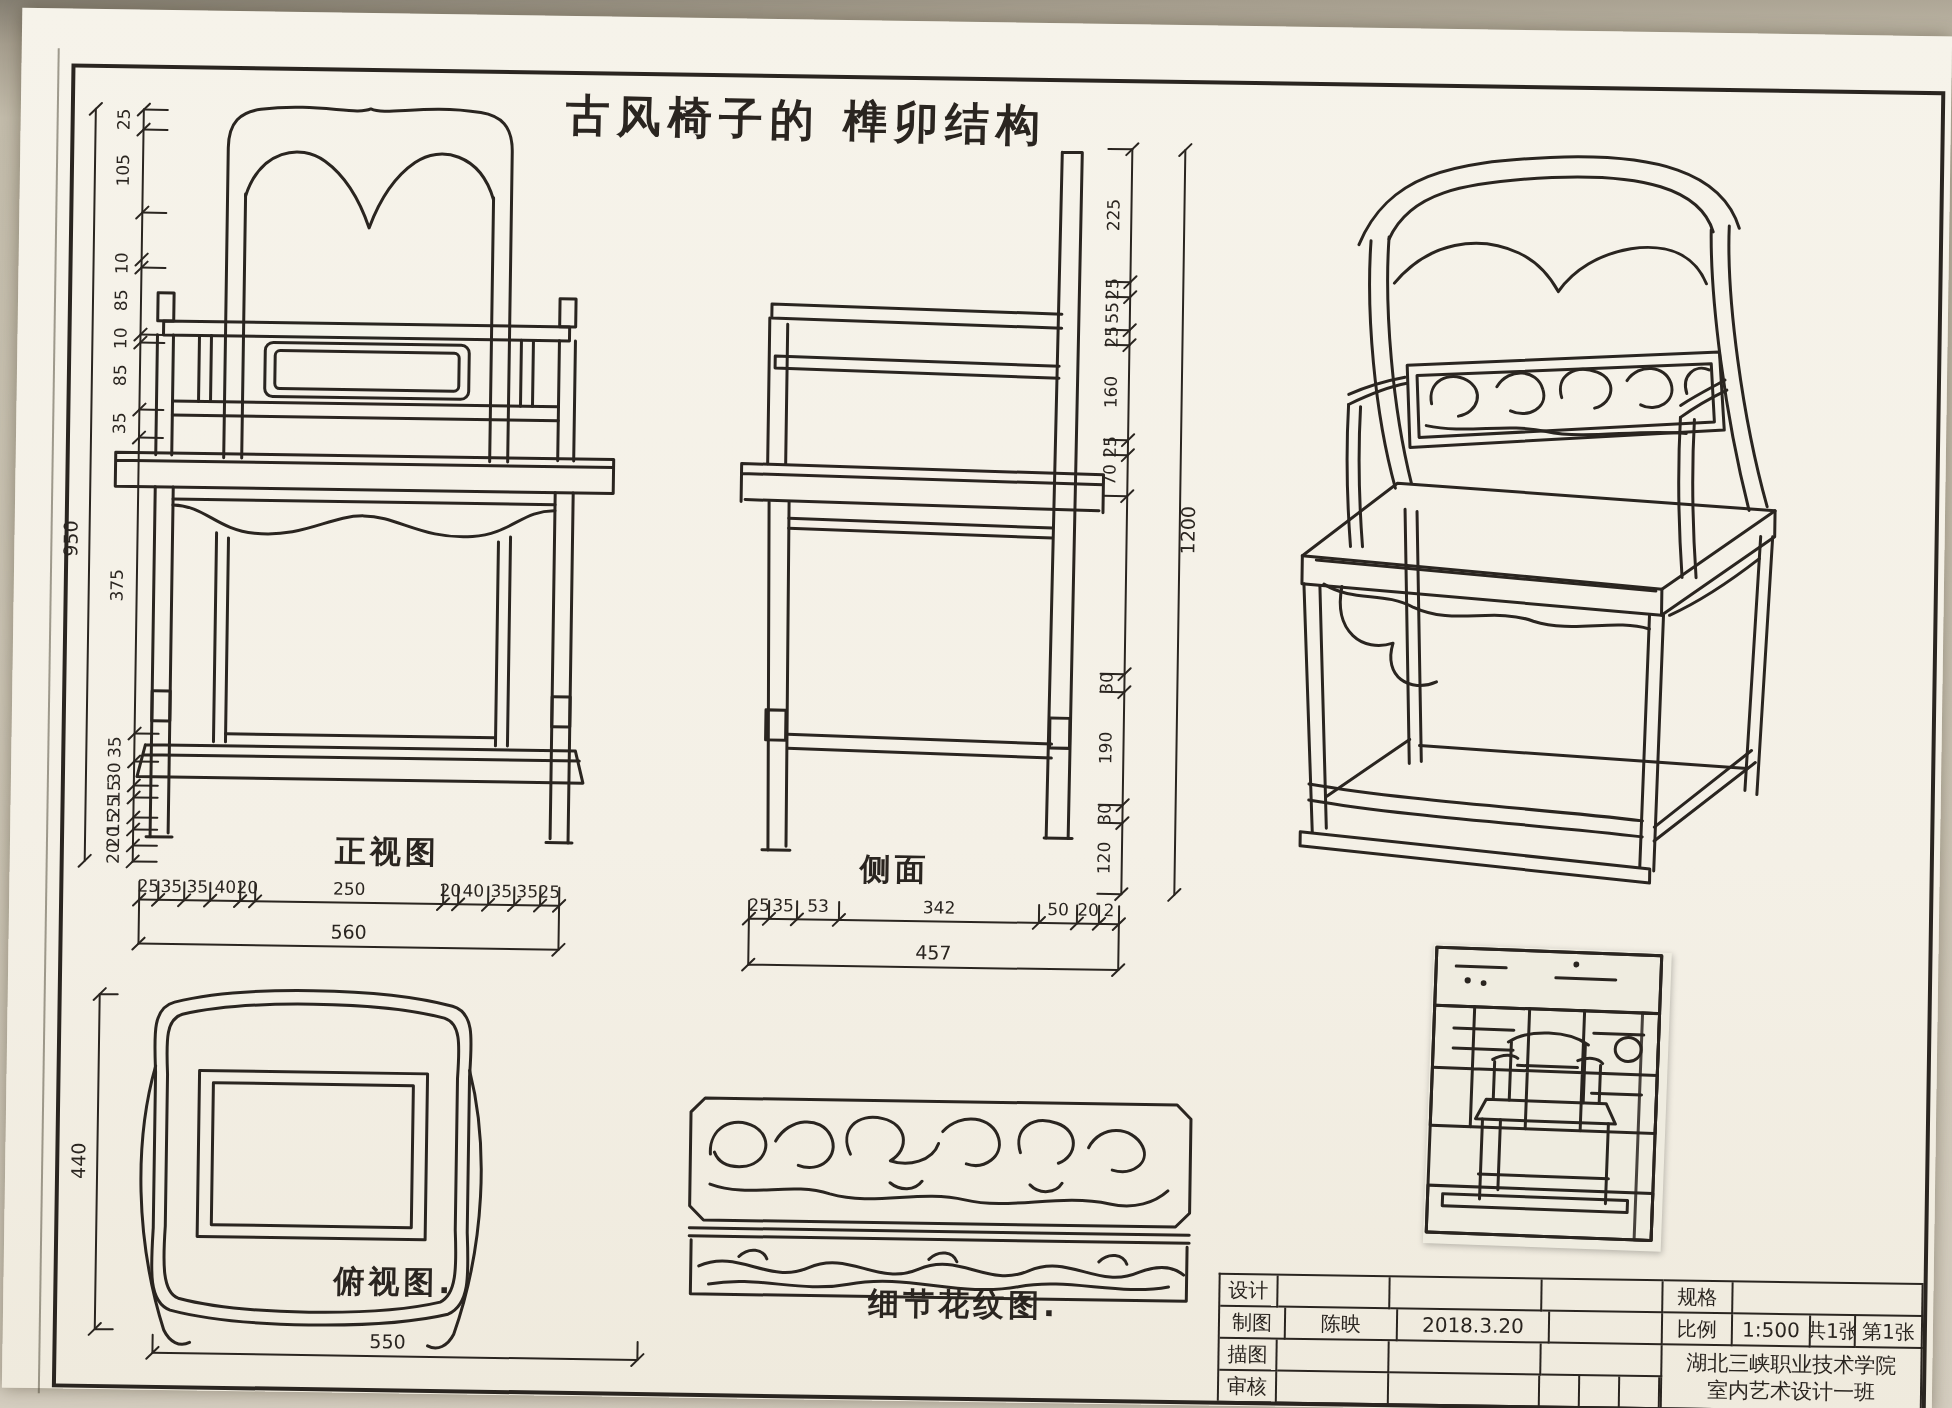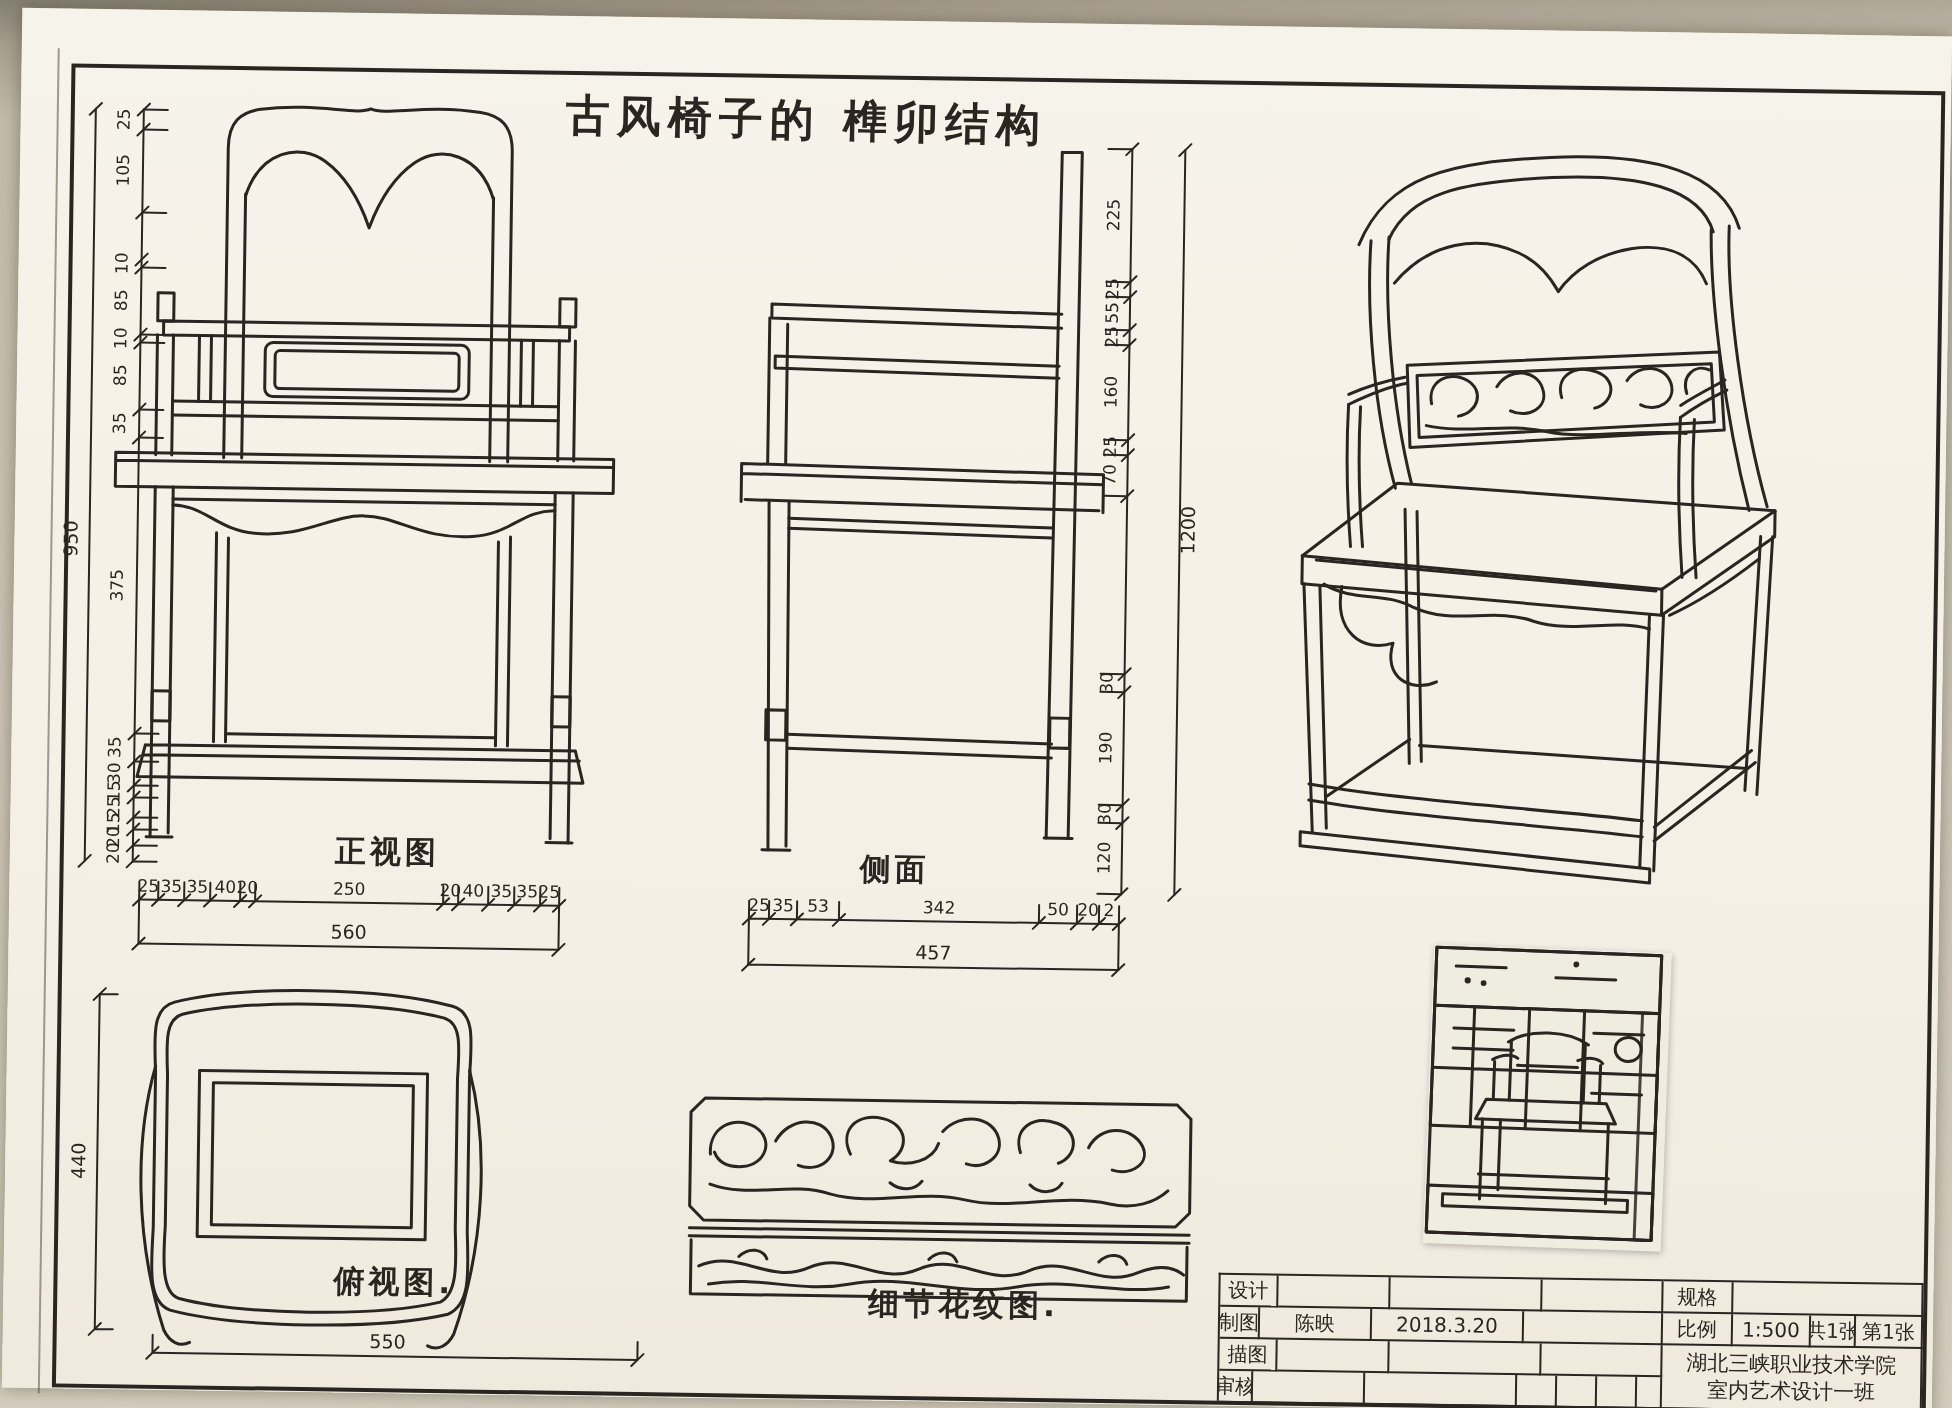--- a/index.html
+++ b/index.html
@@ -331,33 +331,33 @@
 
   <div class="tblock">
     <div class="tb-left">
       <div class="tb-row">
         <div class="tb-cell" style="width:58px">设计</div>
         <div class="tb-cell" style="width:112px"></div>
         <div class="tb-cell" style="width:152px"></div>
         <div class="tb-cell" style="flex:1"></div>
       </div>
       <div class="tb-row">
-        <div class="tb-cell" style="width:40px">制图</div>
+        <div class="tb-cell" style="width:66px">制图</div>
         <div class="tb-cell" style="width:112px">陈映</div>
         <div class="tb-cell" style="width:152px">2018.3.20</div>
         <div class="tb-cell" style="flex:1"></div>
       </div>
       <div class="tb-row">
         <div class="tb-cell" style="width:58px">描图</div>
         <div class="tb-cell" style="width:112px"></div>
         <div class="tb-cell" style="width:152px"></div>
         <div class="tb-cell" style="flex:1"></div>
       </div>
       <div class="tb-row">
-        <div class="tb-cell" style="width:34px">审核</div>
+        <div class="tb-cell" style="width:58px">审核</div>
         <div class="tb-cell" style="width:112px"></div>
         <div class="tb-cell" style="width:152px"></div>
         <div class="tb-cell" style="width:40px"></div>
         <div class="tb-cell" style="width:40px"></div>
         <div class="tb-cell" style="width:40px"></div>
         <div class="tb-cell" style="flex:1"></div>
       </div>
     </div>
     <div class="tb-right">
       <div class="tb-row">

